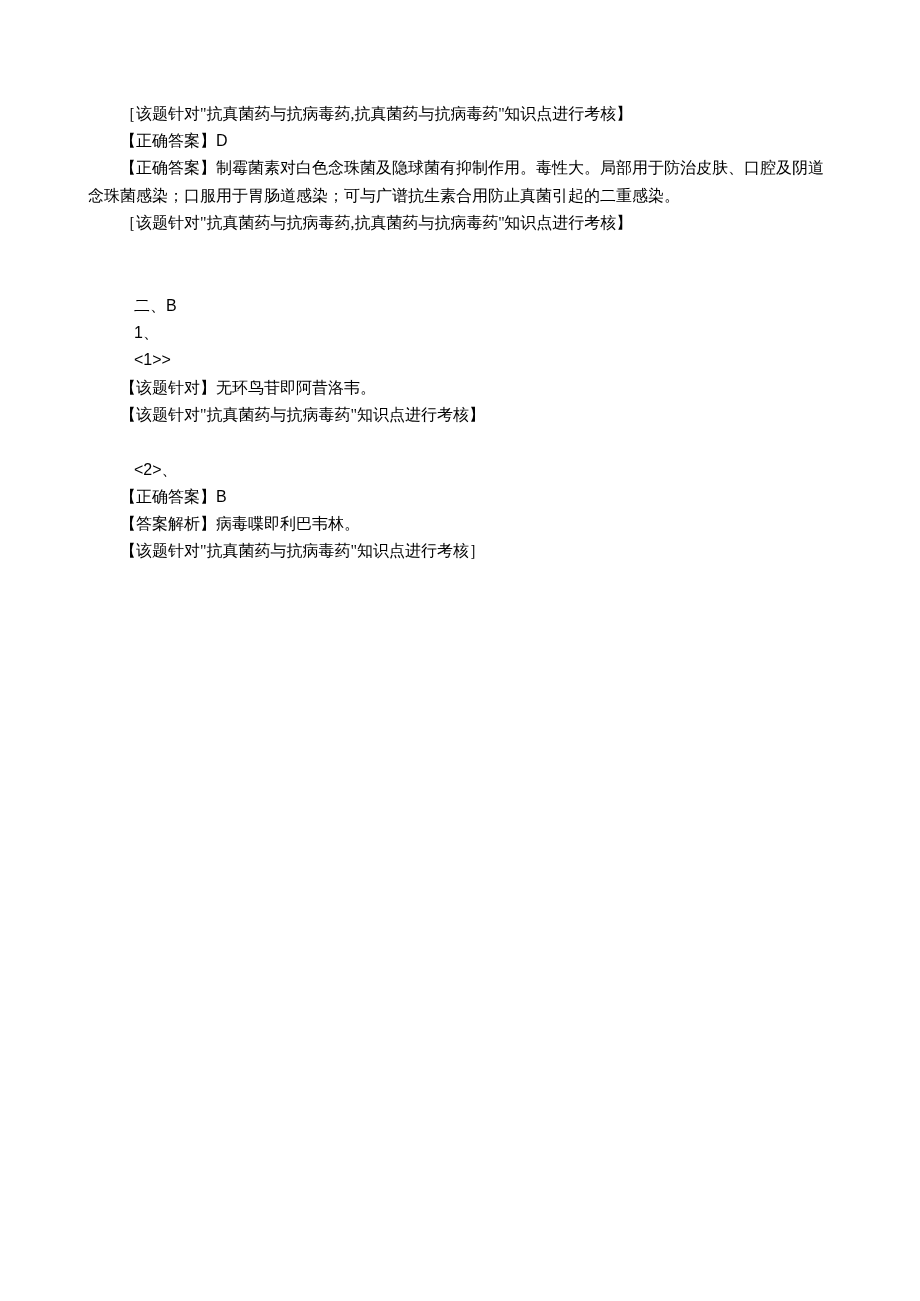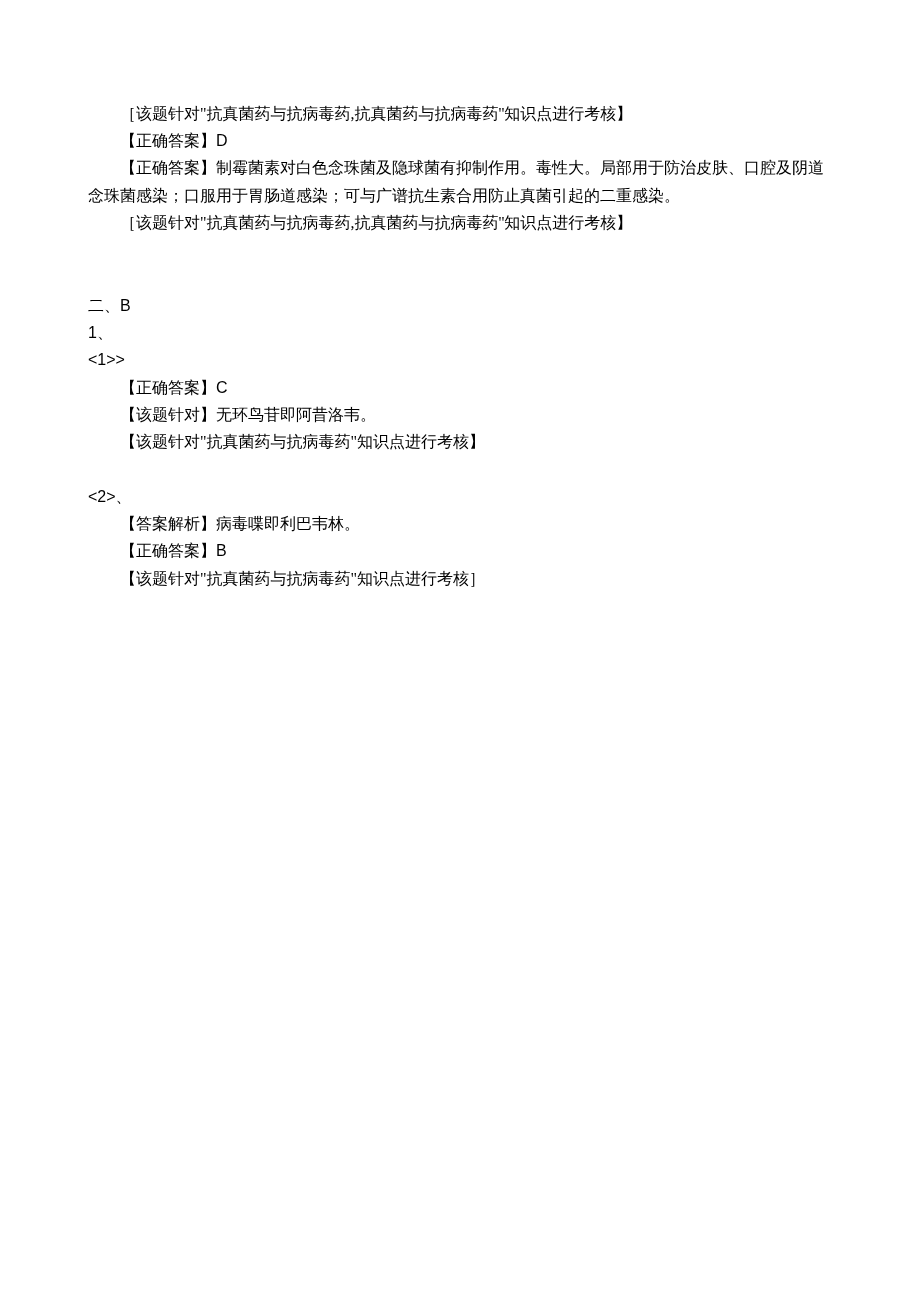--- a/index.html
+++ b/index.html
@@ -17,21 +17,21 @@
     padding: 100px 88px 0 88px;
   }
   .para {
     margin: 0;
   }
   .indent-1 { text-indent: 2em; }
   .indent-hanging {
     padding-left: 0;
     text-indent: 2em;
   }
-  .flush { text-indent: 0; }
+  .flush { text-indent: 0; margin-left: 46px; }
   .latin { font-family: Arial, Helvetica, sans-serif; }
   .spacer { height: 28px; }
 </style>
 </head>
 <body>
 
 <div class="page">
 
   <p class="para indent-1">
     <span>［该题针对"抗真菌药与抗病毒药,抗真菌药与抗病毒药''知识点进行考核】</span>
@@ -57,43 +57,40 @@
   </p>
 
   <p class="para flush">
     <span class="latin">1</span><span>、</span>
   </p>
 
   <p class="para flush">
     <span class="latin">&lt;1&gt;&gt;</span>
   </p>
 
-  <p class="para indent-1">
-    <span>【正确答案】</span><span class="latin">C</span>
-  </p>
 
   <p class="para indent-1">
     <span>【该题针对】无环鸟苷即阿昔洛韦。</span>
   </p>
 
   <p class="para indent-1">
     <span>【该题针对"抗真菌药与抗病毒药"知识点进行考核】</span>
   </p>
 
   <div class="spacer"></div>
 
   <p class="para flush">
     <span class="latin">&lt;2&gt;</span><span>、</span>
   </p>
 
   <p class="para indent-1">
-    <span>【答案解析】病毒喋即利巴韦林。</span>
+    <span>【正确答案】</span><span class="latin">B</span>
   </p>
 
   <p class="para indent-1">
-    <span>【正确答案】</span><span class="latin">B</span>
+    <span>【答案解析】病毒喋即利巴韦林。</span>
   </p>
 
   <p class="para indent-1">
     <span>【该题针对"抗真菌药与抗病毒药"知识点进行考核］</span>
   </p>
 
 </div>
 
 </body></html>

